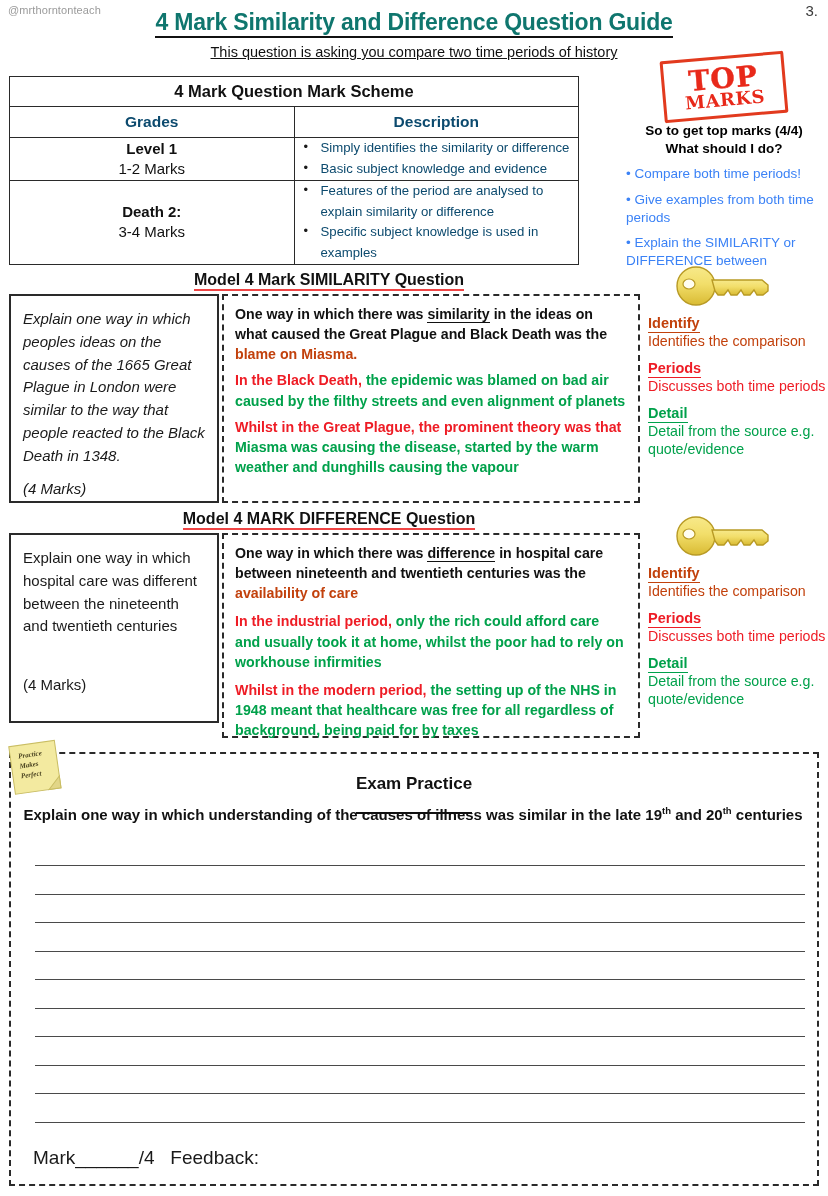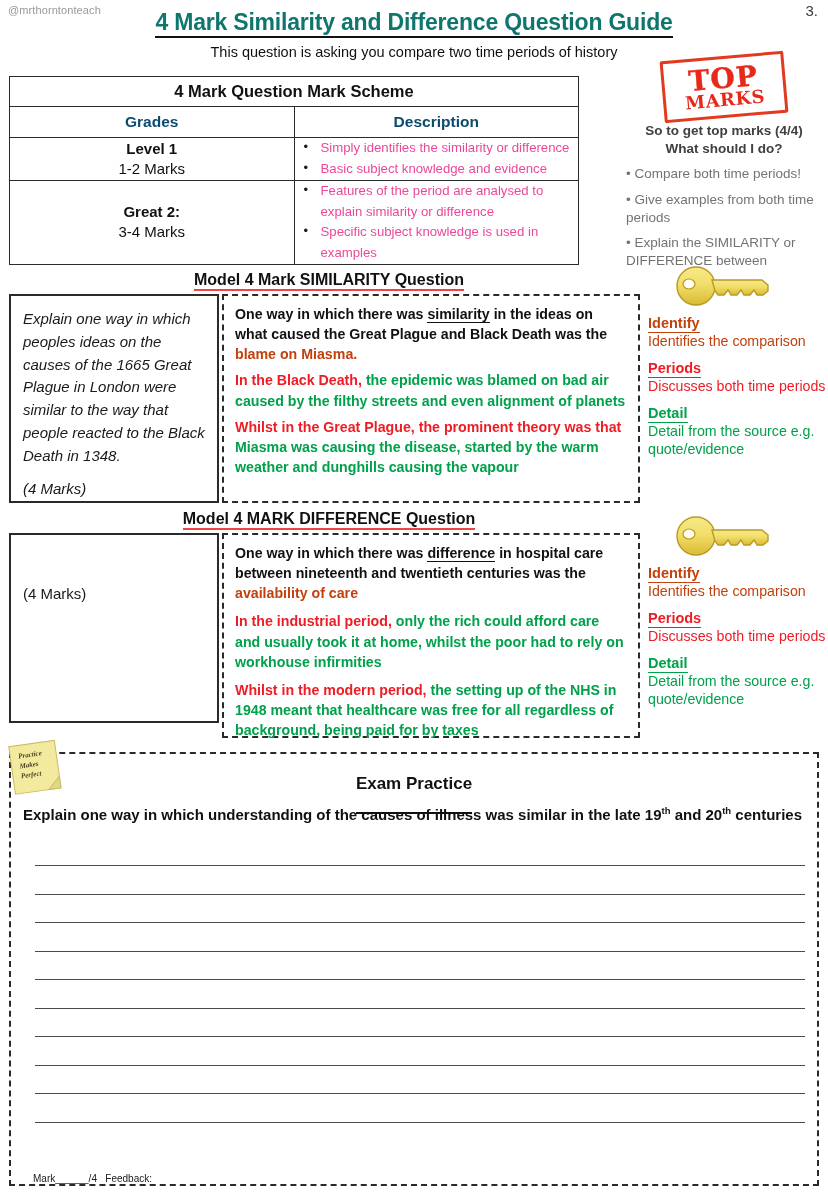--- a/index.html
+++ b/index.html
@@ -26,21 +26,21 @@
     font-size: 15px; color: #3a3a3a;
   }
   #doc-title {
     position: absolute; left: 0; top: 9px; width: 828px;
     text-align: center; font-size: 23px; font-weight: 700;
     color: #0f766e; letter-spacing: -.2px;
   }
   #doc-title u { text-decoration: none; border-bottom: 2px solid #111; padding-bottom: 1px; }
   #doc-subtitle {
     position: absolute; left: 0; top: 44px; width: 828px;
-    text-align: center; font-size: 14.5px; color: #111;
+    text-align: center; font-size: 14.5px; color: #111; text-decoration: underline;
   }
 
   
   #mark-scheme {
     position: absolute; left: 9px; top: 76px; width: 570px;
     border-collapse: collapse; table-layout: fixed;
   }
   #mark-scheme td {
     border: 1.6px solid #2a2a2a;
     padding: 0;
@@ -55,21 +55,21 @@
     height: 31px; color: #0c4a6e;
   }
   .ms-grade {
     text-align: center; font-size: 15px; line-height: 1.35;
     padding: 7px 4px; color: #111; width: 110px;
   }
   .ms-grade b { font-weight: 700; display: block; }
   .ms-desc { padding: 6px 6px 8px 6px; }
   .ms-desc ul { margin: 0; padding: 0 0 0 26px; list-style: none; }
   .ms-desc li {
-    font-size: 13.2px; line-height: 1.58; color: #ec4899; position: relative;
+    font-size: 13.2px; line-height: 1.58; color: #0c4a6e; position: relative;
   }
   .ms-desc li:before {
     content: "\2022"; position: absolute; left: -17px; top: -1px;
     font-size: 13px; color: #1a1a1a;
   }
 
   
   #top-marks-panel {
     position: absolute; left: 624px; top: 56px; width: 200px;
   }
@@ -91,24 +91,24 @@
     font-size: 28px; font-weight: 700; color: #e8291a;
     letter-spacing: 1px; -webkit-text-stroke: .4px #e8291a;
   }
   .stamp-bottom {
     font-family: "DejaVu Serif", serif;
     font-size: 18px; font-weight: 700; color: #e8291a;
     letter-spacing: .5px;
   }
   #tm-heading {
     text-align: center; font-weight: 700; font-size: 13.5px;
-    line-height: 1.35; color: #404040; margin-bottom: 7px;
+    line-height: 1.35; color: #000000; margin-bottom: 7px;
   }
   .tm-point {
-    font-size: 13.5px; line-height: 1.35; color: #737373;
+    font-size: 13.5px; line-height: 1.35; color: #3b82f6;
     margin-bottom: 7px; padding-left: 2px;
   }
 
   
   .section-heading {
     position: absolute; font-size: 16px; font-weight: 700; color: #111;
     text-align: center;
   }
   .section-heading span {
     border-bottom: 2px solid #ef4444; padding-bottom: 1px;
@@ -168,31 +168,31 @@
     position: absolute; left: 4px; top: 737px;
     width: 66px; height: 62px; z-index: 5;
   }
   #ep-title {
     text-align: center; font-size: 17px; font-weight: 700;
     color: #111; margin-top: 20px;
   }
   #ep-title span { border-bottom: 2px solid #111; padding-bottom: 19px; }
   #ep-question {
     font-size: 15px; font-weight: 700; line-height: 1.45;
-    color: #111; padding: 10px 14px 0 12px;
+    color: #111; padding: 10px 14px 0 12px; text-align: center;
   }
   #ep-question sup { font-size: 9.5px; vertical-align: super; }
   #lines { margin: 12px 12px 0 24px; }
   .write-line {
     border-bottom: 1.6px solid #4a4a4a;
     height: 28.5px;
   }
   #ep-footer {
-    position: absolute; left: 22px; bottom: 0;
-    font-size: 10px; color: #1a1a1a;
+    position: absolute; left: 22px; bottom: 15px;
+    font-size: 19px; color: #1a1a1a;
   }
   #ep-footer .blank { letter-spacing: 0; }
 </style>
 </head>
 <body>
 
 <div id="watermark">@mrthorntonteach</div>
 <div id="page-number">3.</div>
 <div id="doc-title"><u>4 Mark Similarity and Difference Question Guide</u></div>
 <div id="doc-subtitle">This question is asking you compare two time periods of history</div>
@@ -213,21 +213,21 @@
     </td>
     <td class="ms-desc">
       <ul>
         <li>Simply identifies the similarity or difference</li>
         <li>Basic subject knowledge and evidence</li>
       </ul>
     </td>
   </tr>
   <tr>
     <td class="ms-grade">
-      <b>Great 2:</b>
+      <b>Death 2:</b>
       <span>3-4 Marks</span>
     </td>
     <td class="ms-desc">
       <ul>
         <li>Features of the period are analysed to explain similarity or difference</li>
         <li>Specific subject knowledge is used in examples</li>
       </ul>
     </td>
   </tr>
 </tbody>
@@ -291,20 +291,21 @@
     <div class="ann-title c-green">Detail</div>
     <div class="ann-body c-green">Detail from the source e.g. quote/evidence</div>
   </div>
 </div>
 
 <div class="section-heading" id="diff-heading">
   <span>Model 4 MARK DIFFERENCE Question</span>
 </div>
 
 <div class="question-box" id="diff-question">
+  <div>Explain one way in which hospital care was different between the nineteenth and twentieth centuries</div>
   <div class="question-marks">(4 Marks)</div>
 </div>
 
 <div class="answer-box" id="diff-answer">
   <p class="ans-p"><span>One way in which there was </span><u>difference</u><span> in hospital care between nineteenth and twentieth centuries was the </span><span class="c-blue">availability of care</span></p>
   <p class="ans-p"><span class="c-red">In the industrial period,</span><span class="c-green"> only the rich could afford care and usually took it at home, whilst the poor had to rely on workhouse infirmities</span></p>
   <p class="ans-p"><span class="c-red">Whilst in the modern period,</span><span class="c-green">  the setting up of the NHS in 1948 meant that healthcare was free for all regardless of background, being paid for by taxes</span></p>
 </div>
 
 <div class="annotation-col" id="diff-annotations">

